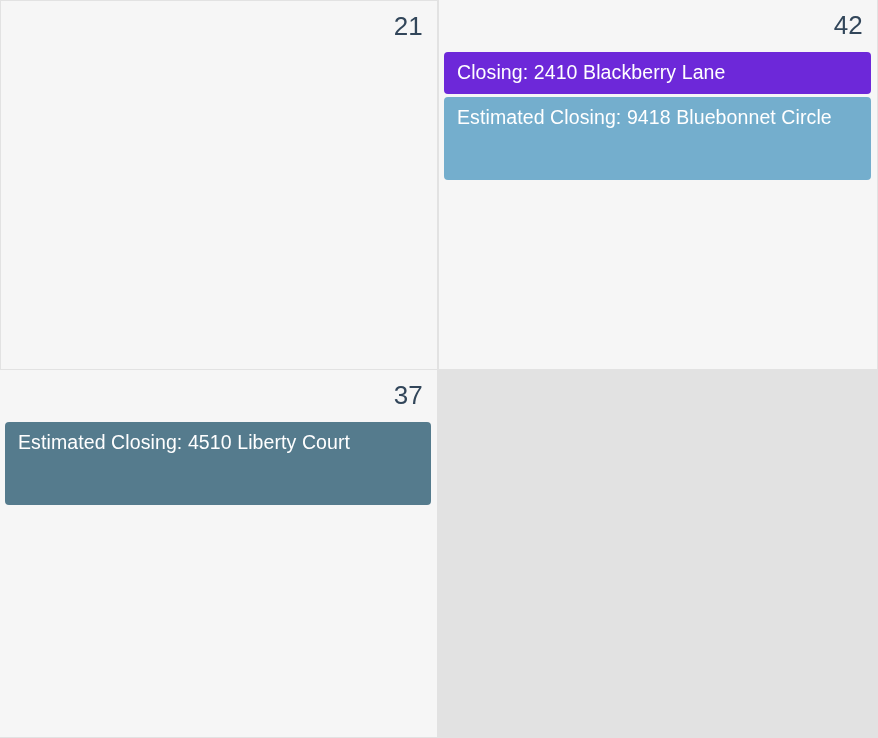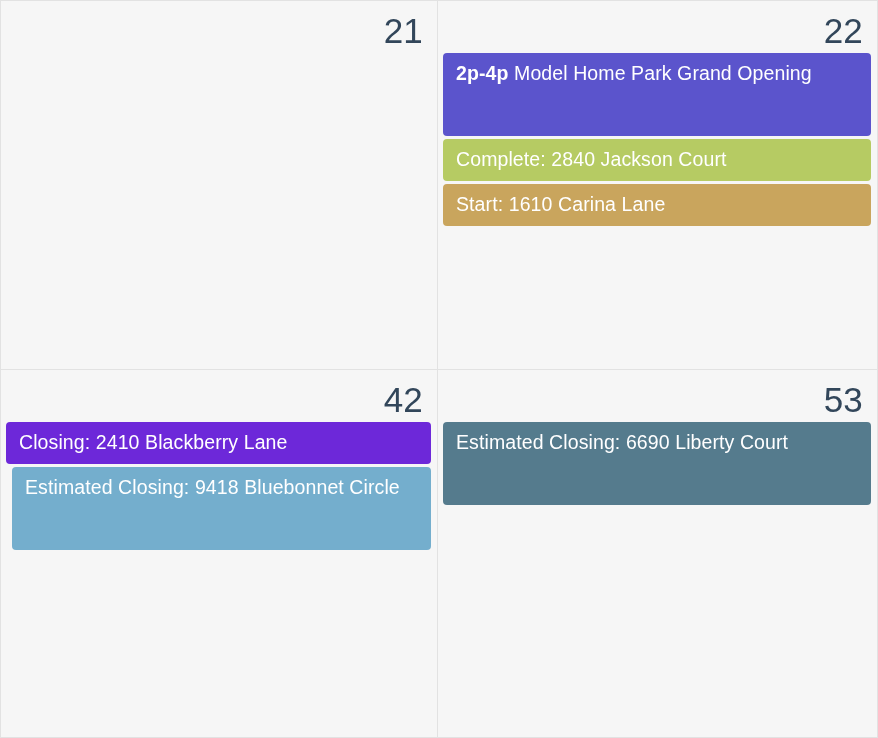--- a/index.html
+++ b/index.html
@@ -23,21 +23,21 @@
     border-right:1px solid #e2e2e2;
     border-bottom:1px solid #e2e2e2;
     padding:0;
     overflow:hidden;
   }
   .day-cell.col-left  { border-left:1px solid #e2e2e2; }
   .day-cell.row-top   { border-top:1px solid #e2e2e2; }
 
   .day-number {
     text-align:right;
-    font-size:35px;
+    font-size:26px;
     line-height:1;
     color:#32465a;
     padding:12px 14px 0 0;
     letter-spacing:0.2px;
     font-weight:400;
     height:52px;
   }
   .events {
     padding:0 6px 0 5px;
     display:flex;
@@ -59,50 +59,42 @@
     line-height:41px;
     min-height:83px;
     padding-top:0;
     padding-bottom:1px;
   }
   .event .time { font-weight:bold; }
   .ev-purple { background:#5b54cc; }
   .ev-olive  { background:#b6cb63; }
   .ev-tan    { background:#c9a55d; }
   .ev-green  { background:#6d28d9; }
-  .ev-lblue  { background:#74aecd;margin-left:6px; }
+  .ev-lblue  { background:#74aecd; }
   .ev-slate  { background:#557b8d; }
 </style>
 </head>
 <body>
 
 <div id="calendar-grid">
 
   <div class="day-cell col-left row-top">
     <div class="day-number">21</div>
     <div class="events"></div>
   </div>
 
-  <div class="day-cell row-top">
-    <div class="day-number">22</div>
-    <div class="events">
-      <div class="event ev-purple two-line"><span class="time">2p-4p</span> <span>Model Home Park Grand Opening</span></div>
-      <div class="event ev-olive"><span>Complete: 2840 Jackson Court</span></div>
-      <div class="event ev-tan"><span>Start: 1610 Carina Lane</span></div>
-    </div>
-  </div>
 
   <div class="day-cell col-left">
     <div class="day-number">42</div>
     <div class="events">
       <div class="event ev-green"><span>Closing: 2410 Blackberry Lane</span></div>
       <div class="event ev-lblue two-line"><span>Estimated Closing: 9418 Bluebonnet Circle</span></div>
     </div>
   </div>
 
   <div class="day-cell">
-    <div class="day-number">53</div>
+    <div class="day-number">37</div>
     <div class="events">
-      <div class="event ev-slate two-line"><span>Estimated Closing: 6690 Liberty Court</span></div>
+      <div class="event ev-slate two-line"><span>Estimated Closing: 4510 Liberty Court</span></div>
     </div>
   </div>
 
 </div>
 
 </body></html>

